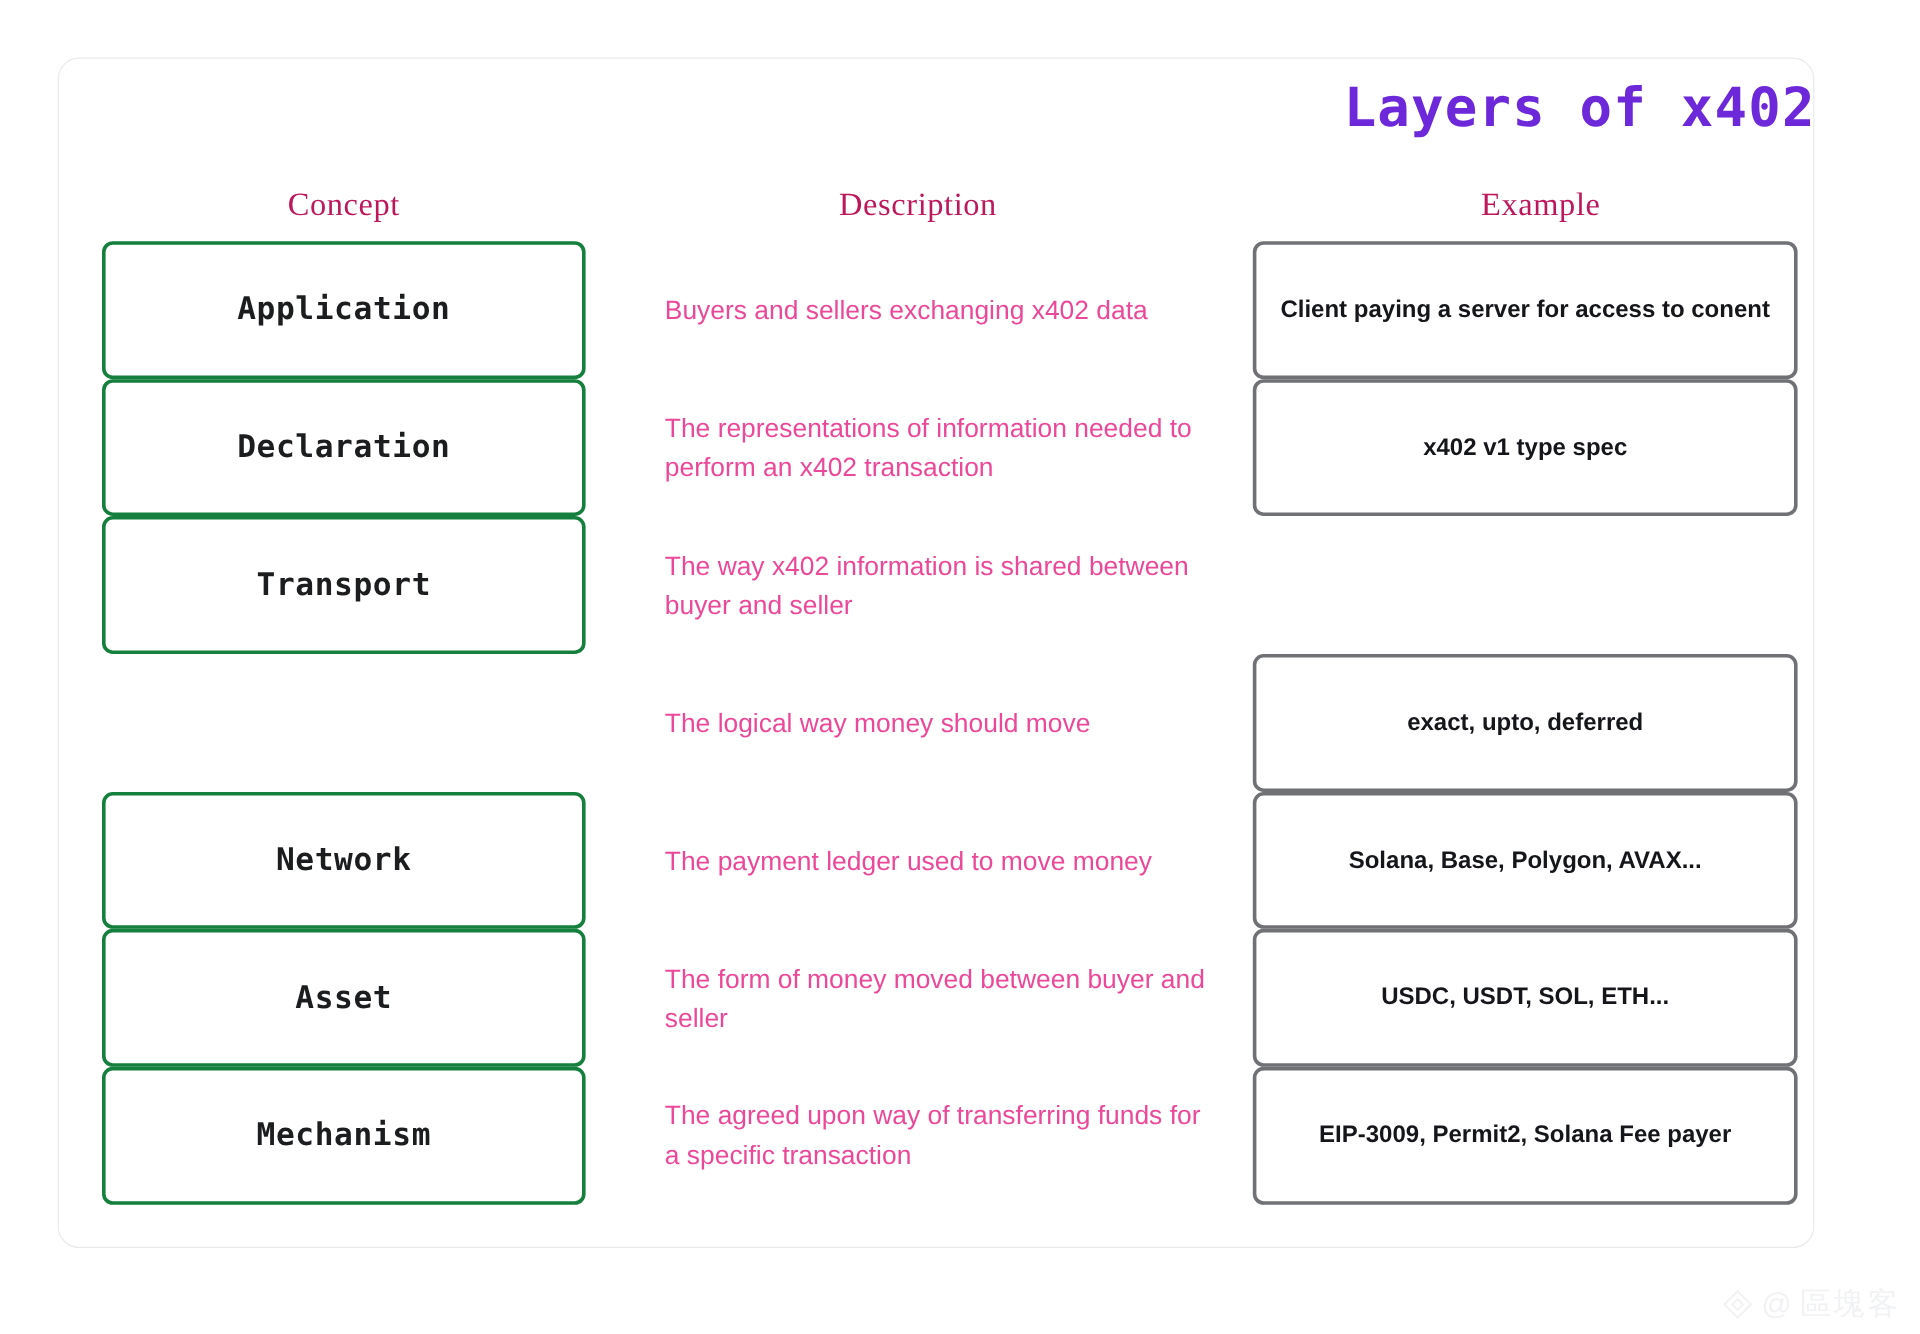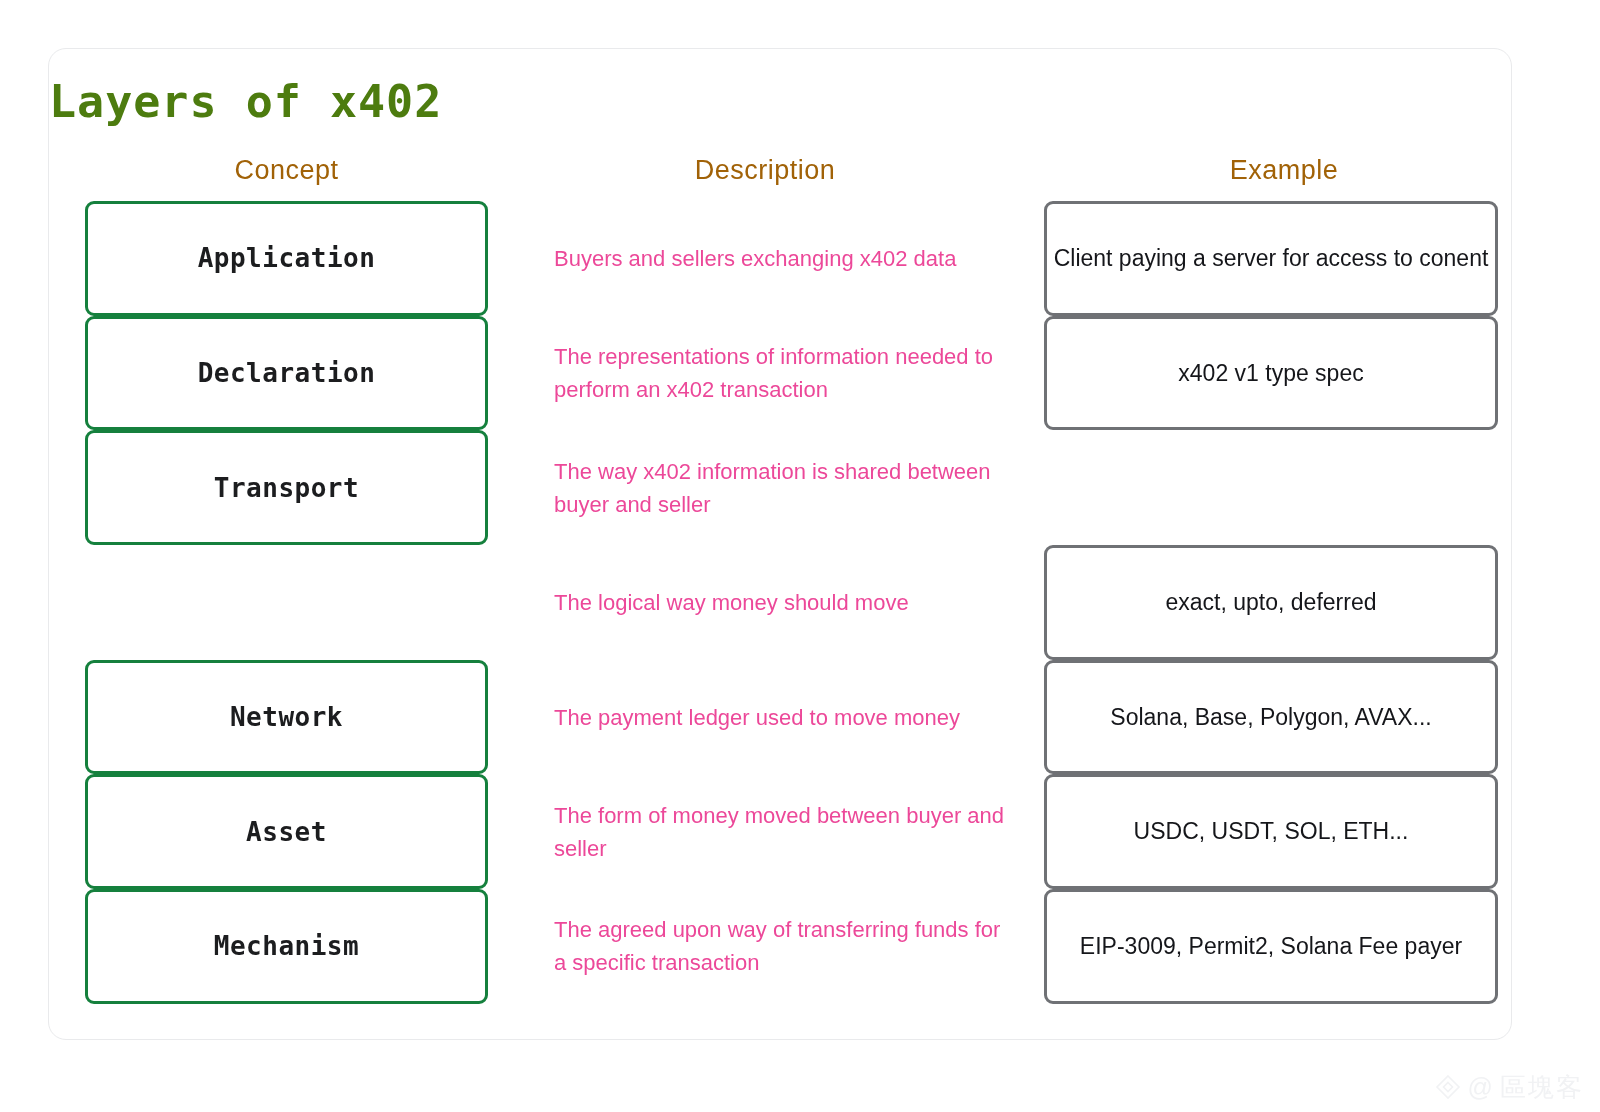--- a/index.html
+++ b/index.html
@@ -26,39 +26,39 @@
     background: #ffffff;
     border: 1.5px solid #e9eaec;
     border-radius: 18px;
     box-sizing: border-box;
   }
 
   
   .title {
     position: absolute;
     left: 0;
-    top: 26px;
+    top: 14px;
     width: 1464px;
-    text-align: left;
+    text-align: right;
     font-family: "DejaVu Sans Mono", "Liberation Mono", monospace;
     font-size: 45px;
     font-weight: 700;
-    color: #4d7c0f;
+    color: #6d28d9;
     letter-spacing: 1px;
     white-space: nowrap;
   }
 
   
   .col-head {
     position: absolute;
     top: 106px;
-    font-family: Liberation Sans, sans-serif;
+    font-family: Liberation Serif, serif;
     font-size: 27px;
     font-weight: 400;
-    color: #a16207;
+    color: #be185d;
     letter-spacing: 0.5px;
     text-align: center;
     white-space: nowrap;
   }
   .col-head.c1 { left: 36px;   width: 403px; }
   .col-head.c2 { left: 481px;  width: 470px; }
   .col-head.c3 { left: 1008px;  width: 454px; }
 
   
   .rows {
@@ -124,22 +124,22 @@
     box-sizing: border-box;
     border: 3px solid #6f7175;
     border-radius: 9px;
     background: #ffffff;
     display: flex;
     align-items: center;
     justify-content: center;
   }
   .example-label {
     font-family: "Liberation Sans", sans-serif;
-    font-size: 23px;
-    font-weight: 400;
+    font-size: 20px;
+    font-weight: 700;
     color: #15161a;
     white-space: nowrap;
   }
 
   
   .watermark {
     position: absolute;
     right: 16px;
     bottom: 12px;
     display: flex;

